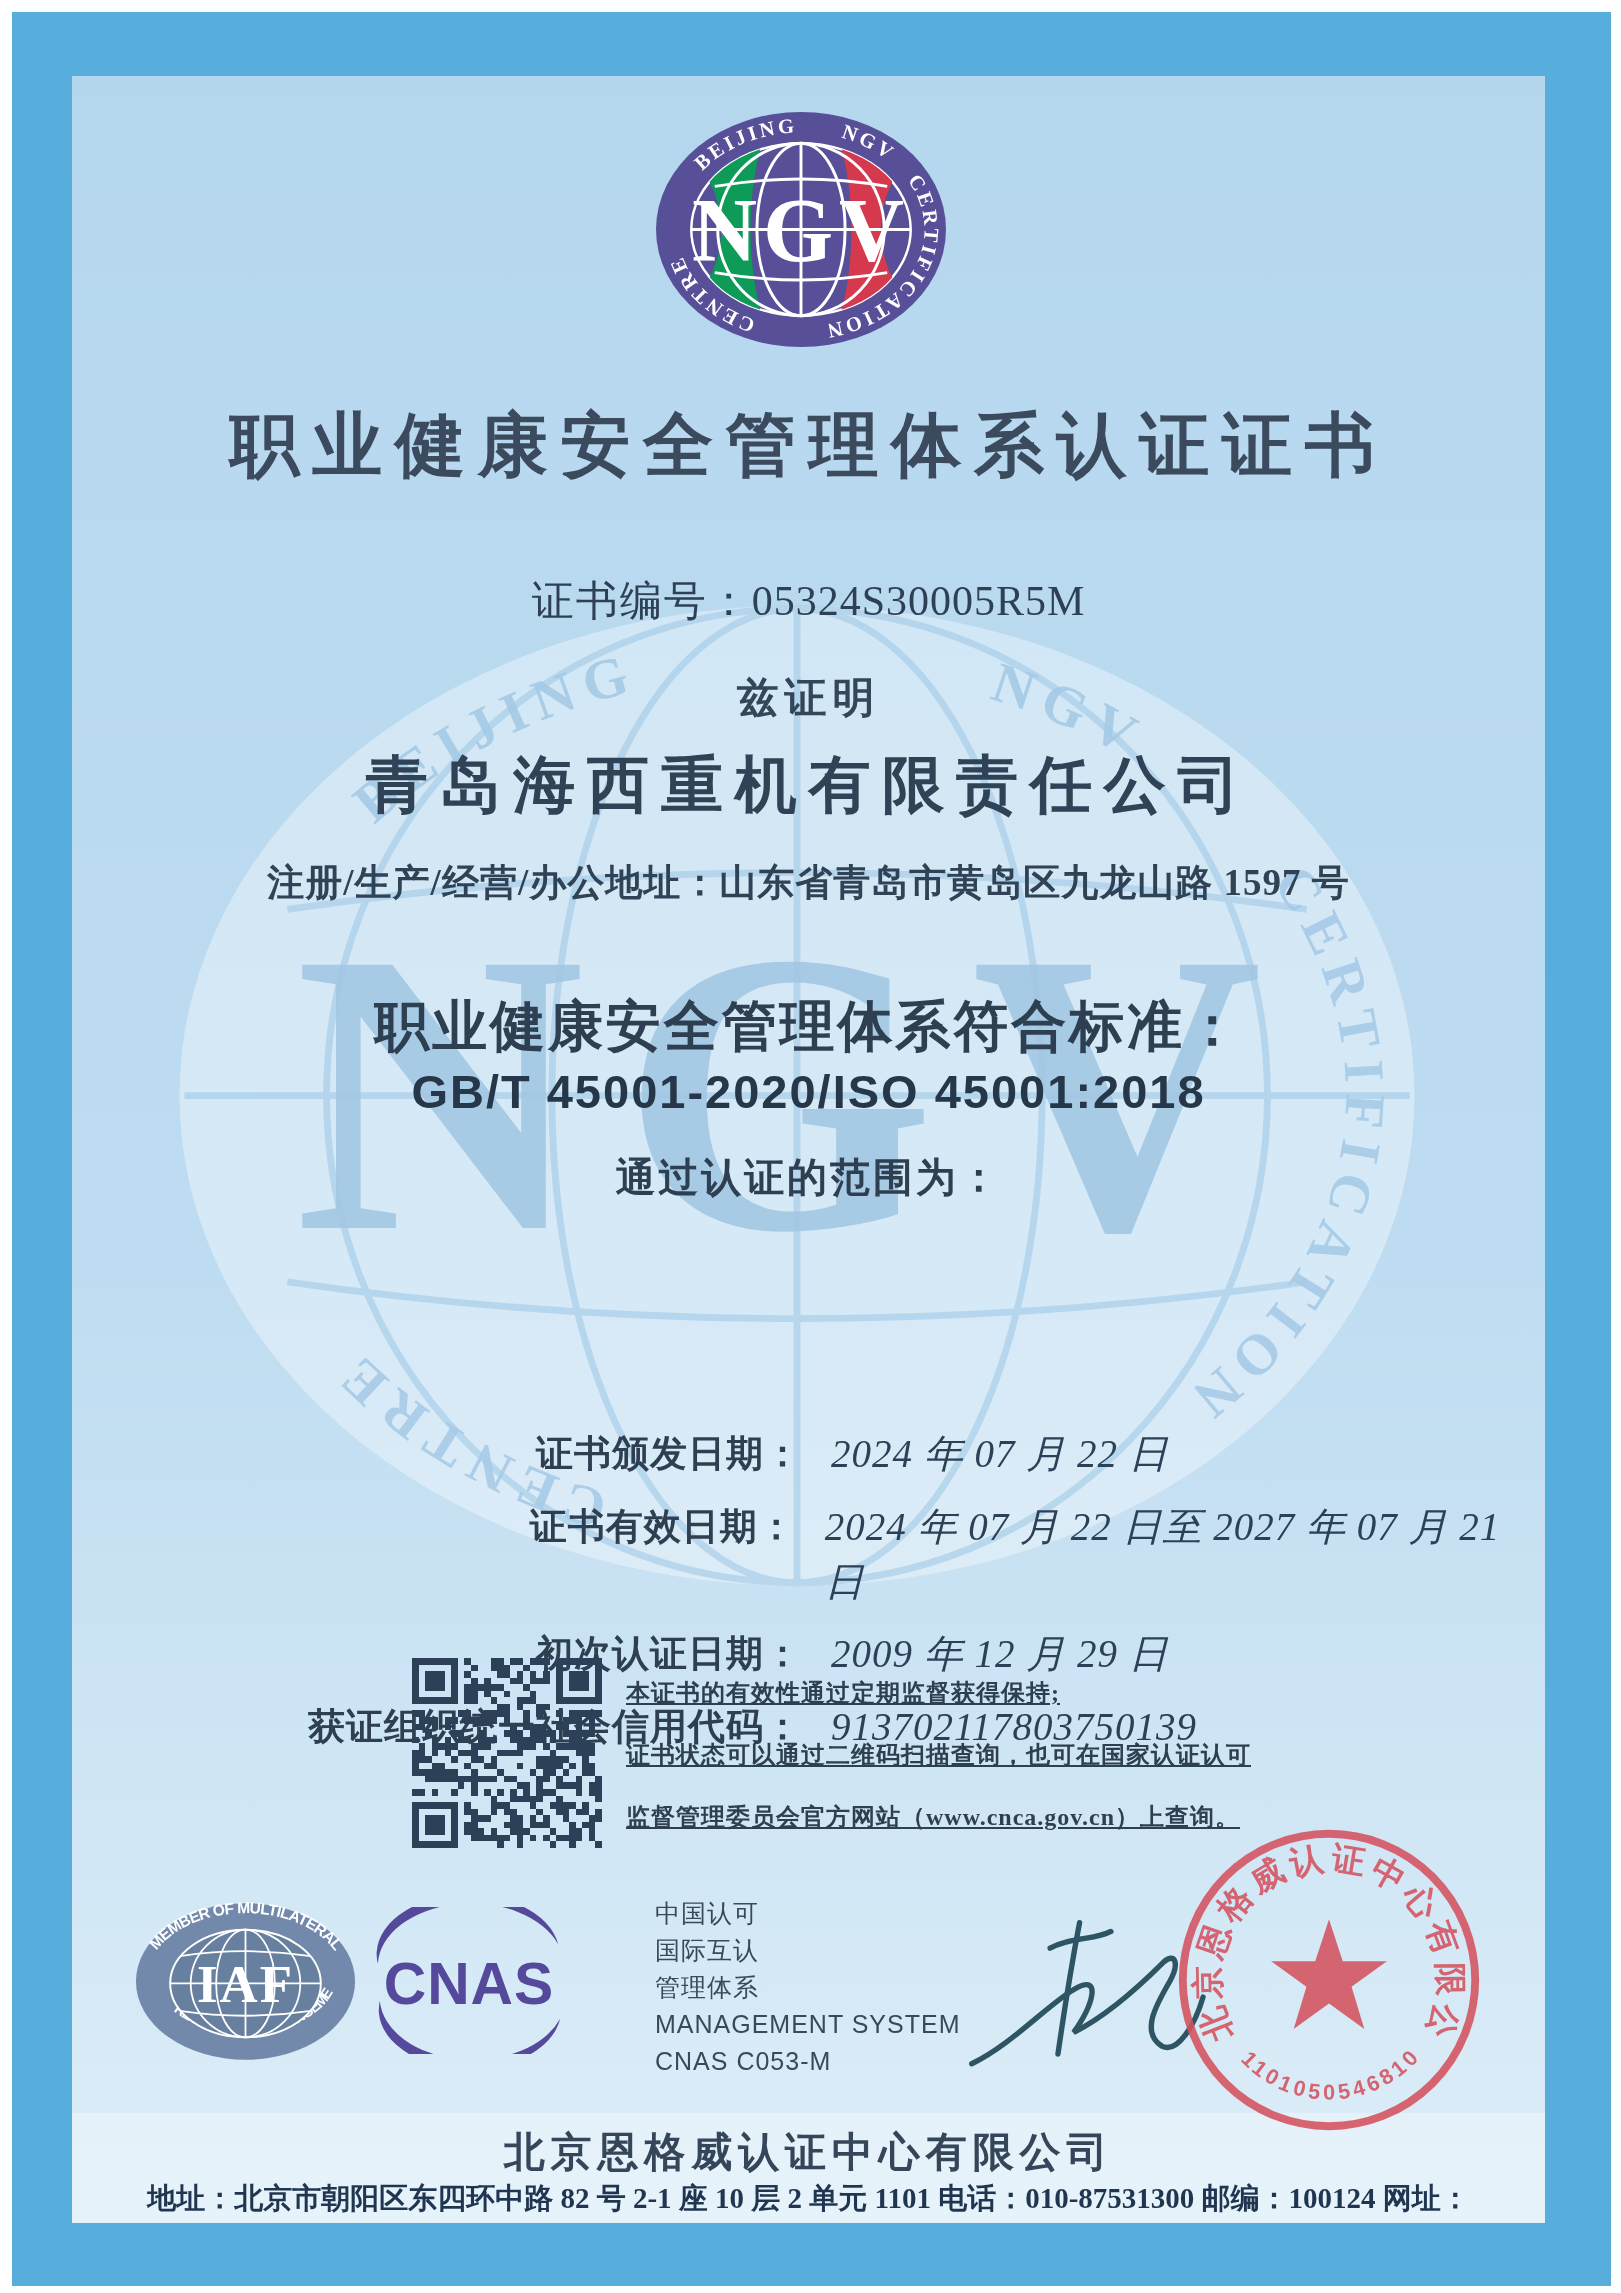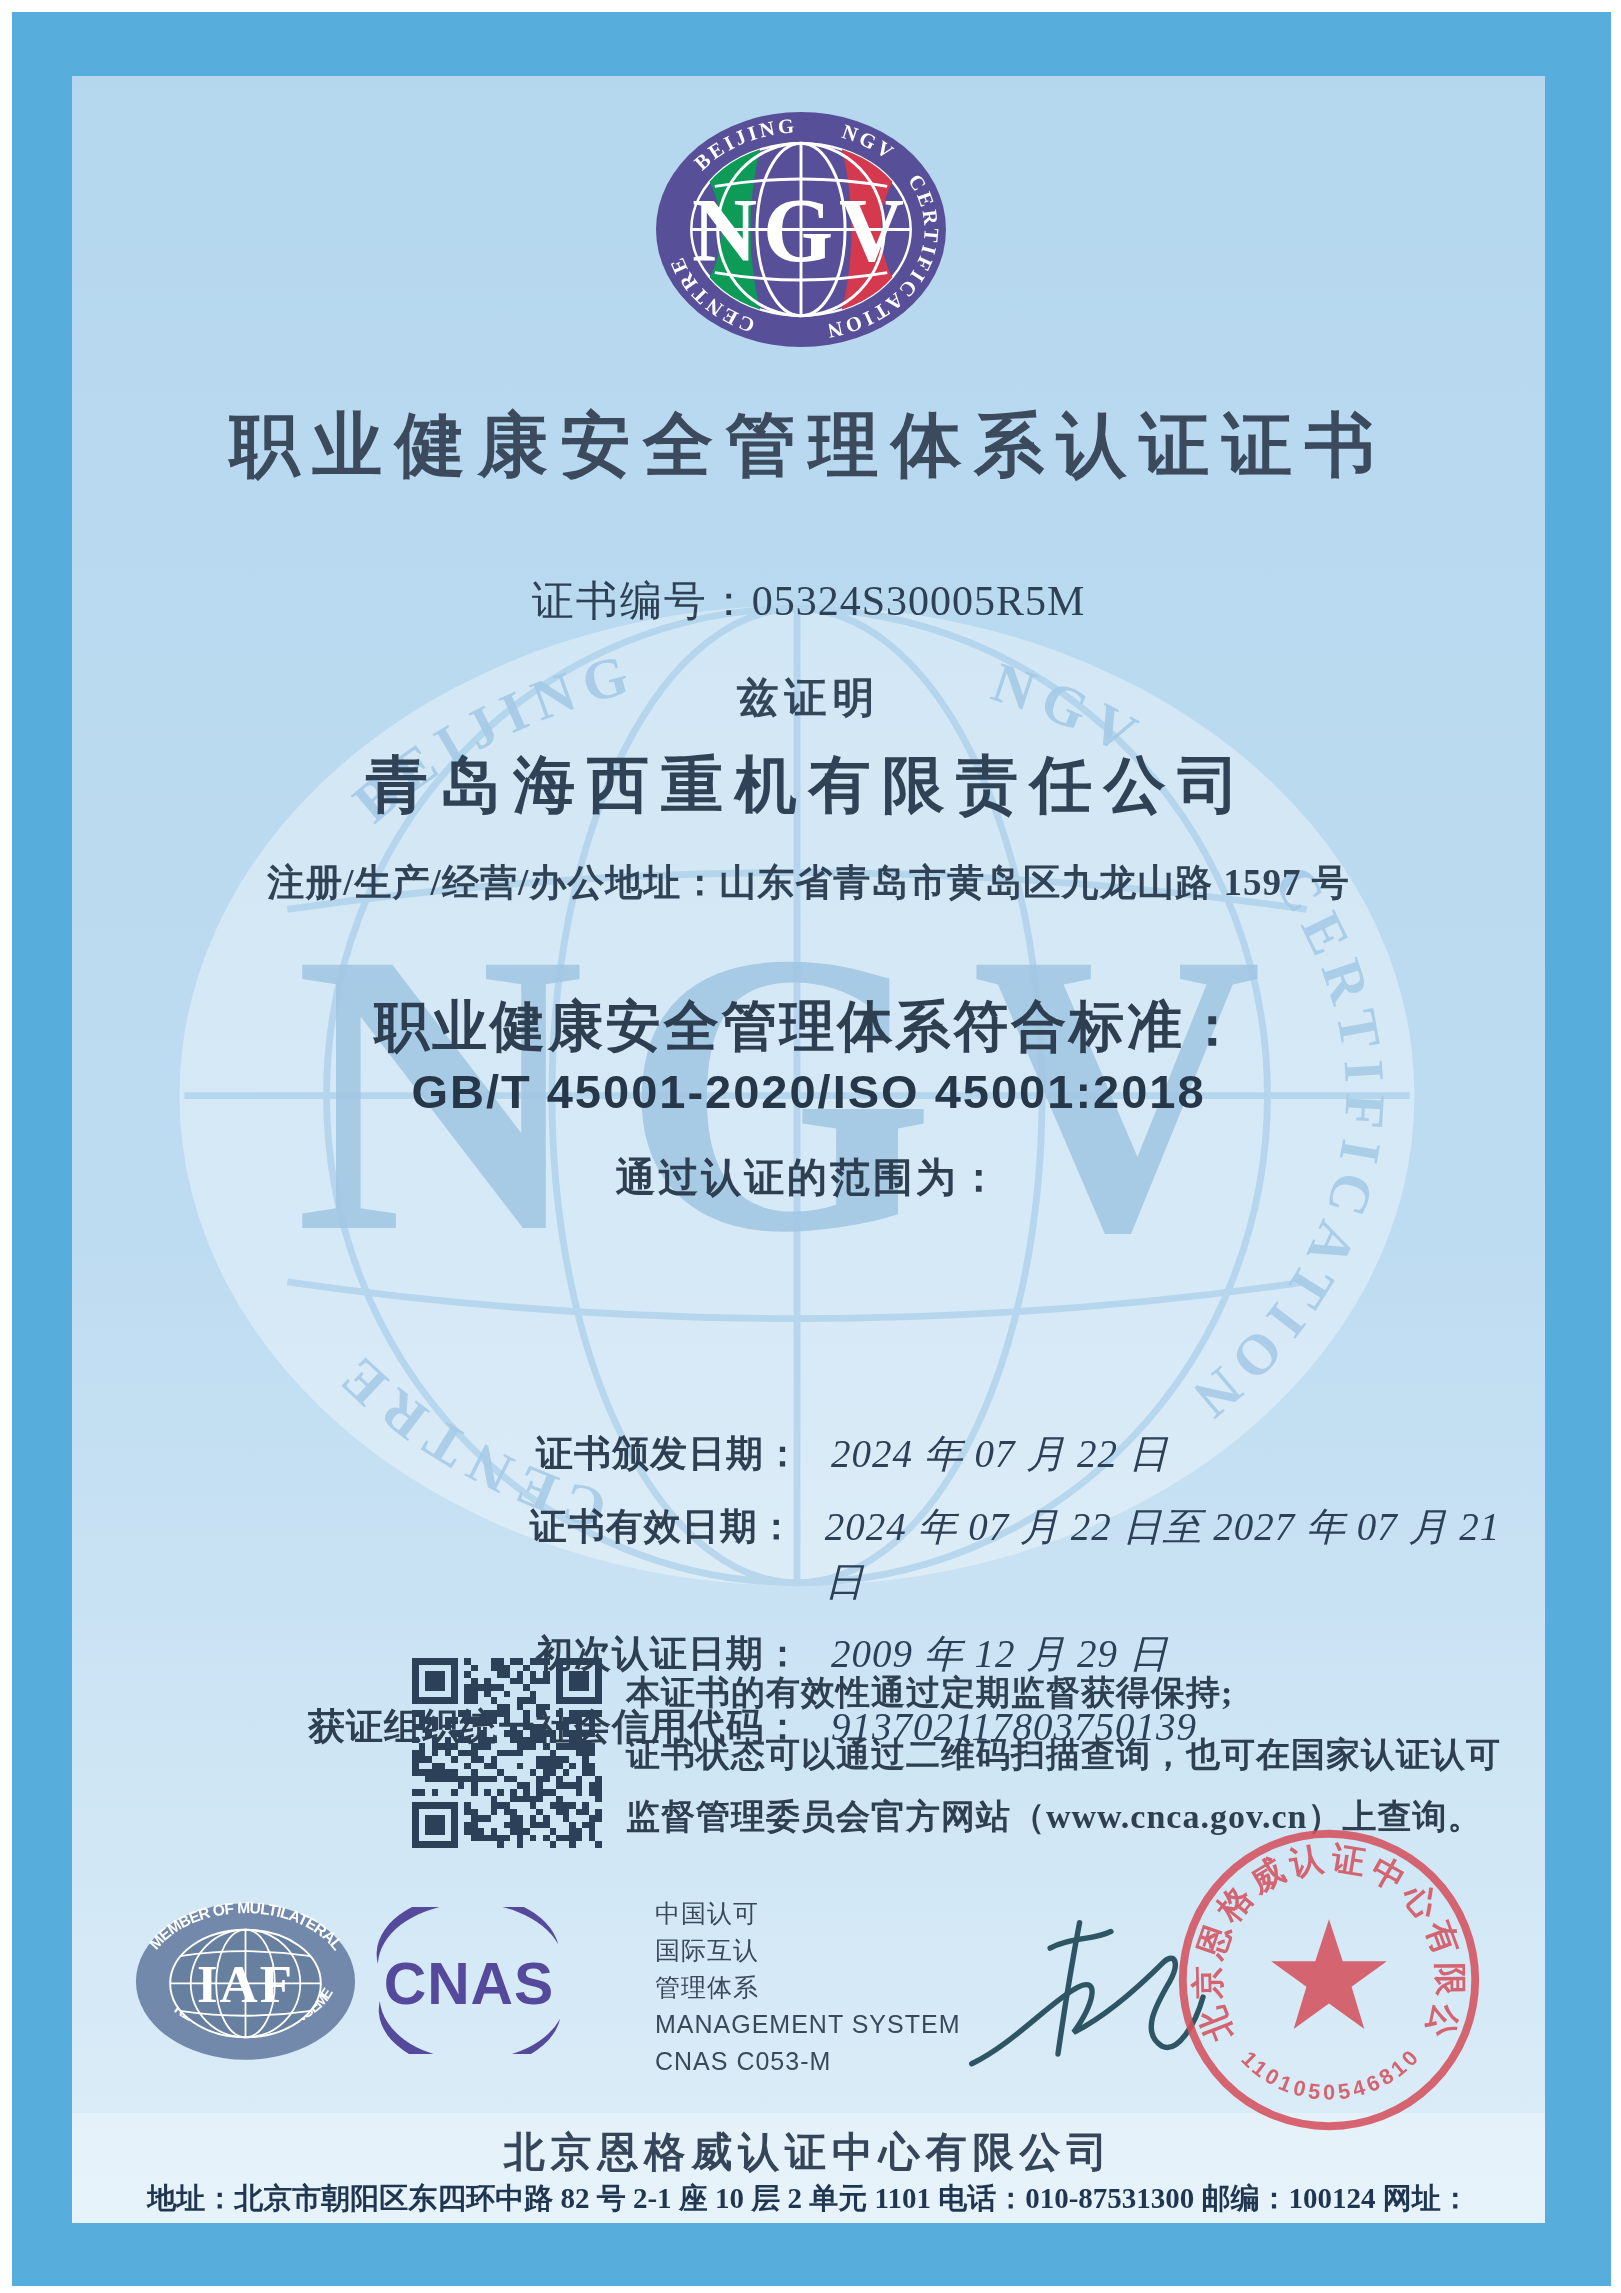--- a/index.html
+++ b/index.html
@@ -21,22 +21,22 @@
   .address{top:782px;font-size:37px;font-weight:bold;color:#304356;letter-spacing:1px;}
   .std-head{top:914px;font-size:55px;font-weight:bold;color:#2e3f51;letter-spacing:2.9px;text-align:center;}
   .std{top:988px;font-size:47px;font-weight:bold;color:#253748;letter-spacing:2px;}
   .scope-head{top:1074px;font-size:40px;font-weight:bold;color:#2e3f51;letter-spacing:2.9px;}
   .scope{top:1155px;font-size:43px;font-weight:bold;color:#2e3f51;line-height:63px;letter-spacing:2px;}
   .dates{left:0;top:1350px;width:100%;color:#2e3f51;}
   .drow{display:flex;line-height:55px;margin-bottom:17.6px;}
   .dlabel{width:730px;text-align:right;font-size:37px;font-weight:bold;letter-spacing:1px;}
   .dval{margin-left:29px;font-size:39px;color:#2c4158;letter-spacing:1px;font-style:italic;}
   .qr{left:340px;top:1582px;width:190px;height:190px;}
-  .qr-note{left:554px;top:1586px;width:941px;font-size:34px;font-weight:bold;
-           color:#2e3f51;line-height:62px;letter-spacing:1px;}
+  .qr-note{left:554px;top:1586px;width:941px;font-size:24px;font-weight:bold;
+           color:#2e3f51;line-height:62px;letter-spacing:1px;text-decoration:underline;}
   .iaf{left:61px;top:1825px;width:225px;height:162px;}
   .cnas{left:294px;top:1831px;width:206px;height:147px;}
   .accred{left:583px;top:1819px;color:#39495a;}
   .accred div{font-size:25px;font-weight:normal;line-height:37px;letter-spacing:1px;}
   .signature{left:882px;top:1829px;width:255px;height:196px;}
   .stamp{left:1100px;top:1747px;width:314px;height:314px;}
   .footer-band{left:0;top:2037px;width:100%;height:110px;background:rgba(255,255,255,0.32);}
   .issuer{top:2049px;font-size:41px;font-weight:bold;color:#35465a;letter-spacing:5.9px;}
   .footer{top:2103px;font-size:29px;font-weight:bold;color:#1f3550;letter-spacing:0px;}
 </style>

